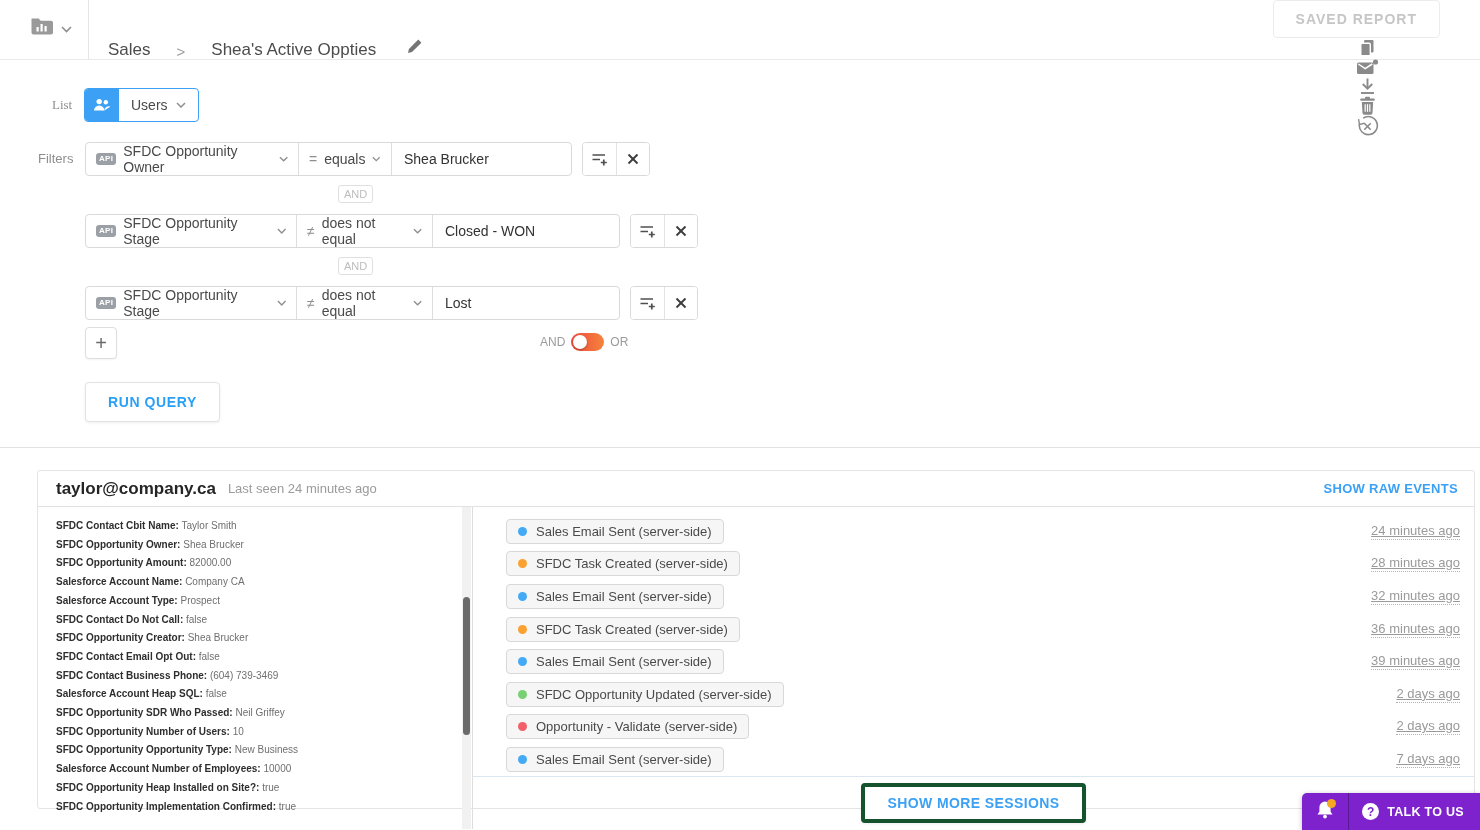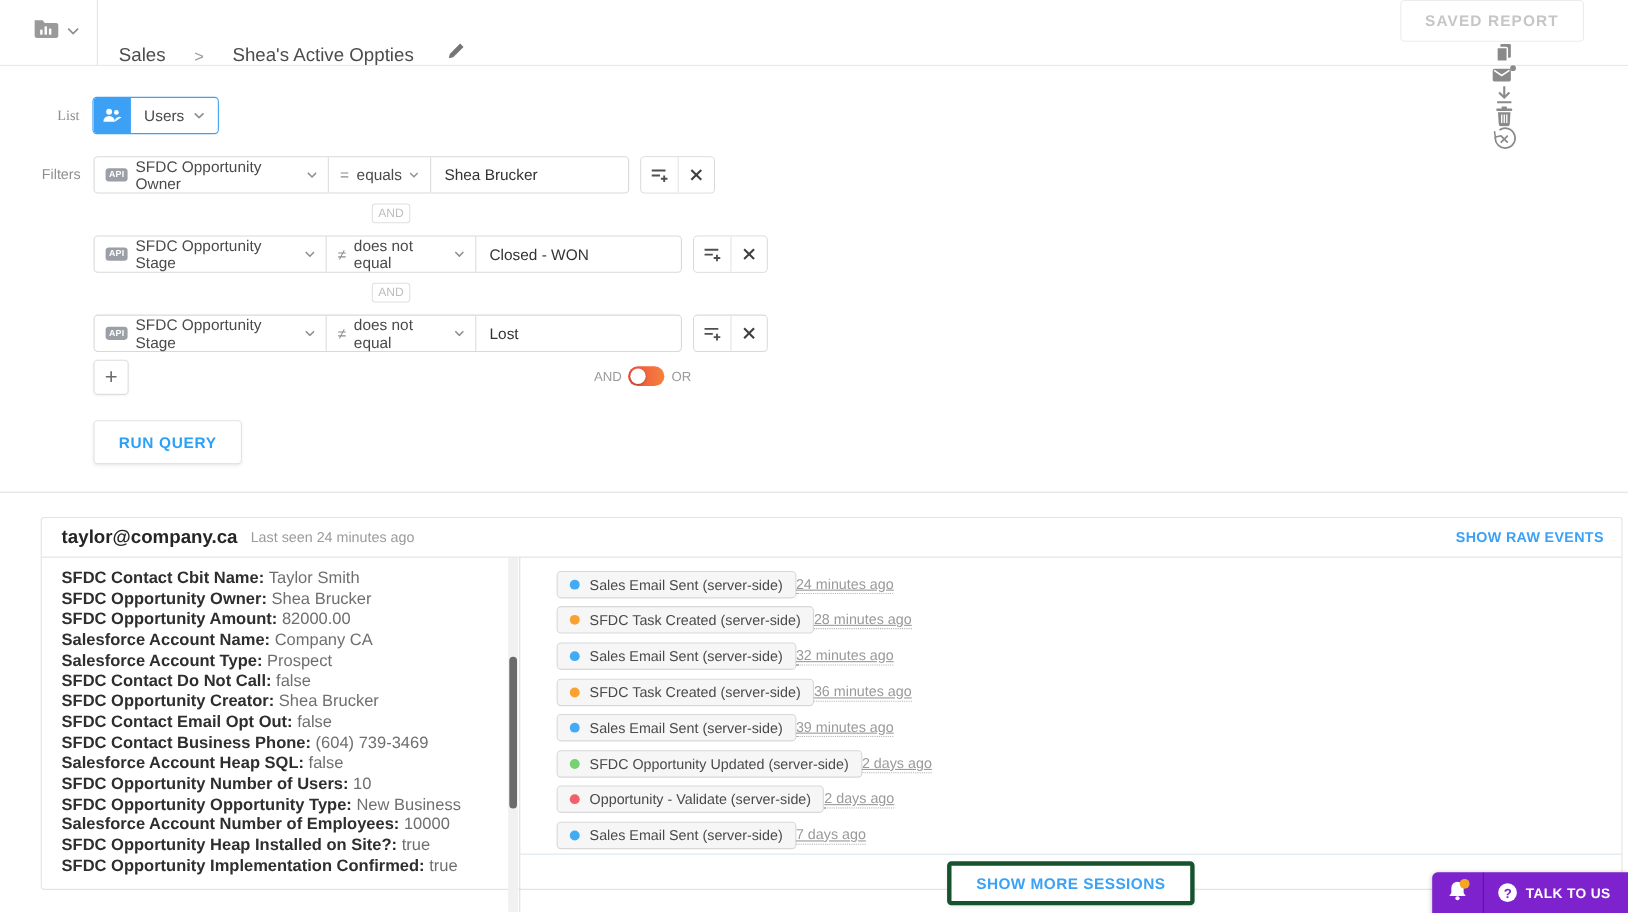--- a/index.html
+++ b/index.html
@@ -60,28 +60,28 @@
   .user-card { position:absolute; left:21px; top:470px; width:1438px; height:339px;
                background:#fff; border:1px solid #e4e4e4; border-radius:3px;margin-left:16px; }
   .card-header { height:36px; border-bottom:1px solid #e2e2e2; display:flex; align-items:center; padding:0 16px 0 18px; }
   .user-email { font-size:17px; font-weight:bold; color:#252525; }
   .last-seen { font-size:13px; color:#9b9b9b; margin-left:12px; }
   .show-raw { margin-left:auto; font-size:13px; font-weight:bold; color:#3ca1f5; letter-spacing:.3px; cursor:pointer; }
   .card-body { position:absolute; left:0; top:36px; width:1436px; height:322px; display:flex; }
   .props-col { position:relative; width:435px; height:100%; overflow:hidden; border-right:1px solid #ddd; }
   .props-list { padding:3px 22px 0 18px; }
   .clipped-row { height:5px; overflow:hidden; margin-bottom:2px; }
-  .prop-row { font-size:15px; line-height:18.7px; white-space:nowrap; }
+  .prop-row { font-size:10px; line-height:18.7px; white-space:nowrap; }
   .prop-label { font-weight:bold; color:#2e2e2e; }
   .prop-value { color:#6f6f6f; }
   .scroll-track { position:absolute; right:1px; top:0; width:9px; height:100%; background:#f1f1f1; }
   .scroll-thumb { position:absolute; left:1px; top:90px; width:7px; height:138px; background:#6b6b6b; border-radius:4px; cursor:pointer; }
   .events-col { position:relative; flex:1; height:100%; }
   .events-list { padding-top:8px; }
-  .event-row { height:32.6px; display:flex; align-items:center; 
+  .event-row { height:32.6px; display:flex; align-items:center; justify-content:space-between;
                padding:0 14px 0 33px; }
   .event-pill { display:inline-flex; align-items:center; gap:9px; background:#f6f6f6; border:1px solid #d8d8d8;
                 border-radius:4px; padding:4px 11px; font-size:13px; color:#4a4a4a; cursor:pointer; }
   .event-dot { width:9px; height:9px; border-radius:50%; flex:none; }
   .event-time { font-size:13px; color:#9a9a9a; border-bottom:1px dotted #b5b5b5; padding-bottom:1px; cursor:default;text-decoration:underline; }
   .events-footer-divider { position:absolute; left:0; top:269px; width:100%; height:1px; background:#dce6ee; }
   .events-footer { position:absolute; left:0; top:270px; width:100%; height:52px;
                    display:flex; align-items:center; justify-content:center; }
   .show-more { background:#fff; border:4px solid #14532d; border-radius:4px; box-shadow:0 1px 3px rgba(0,0,0,.07);
                color:#3ca1f5; font-family:inherit; font-size:14px; font-weight:bold; letter-spacing:.4px;
@@ -353,20 +353,21 @@
   <div class="prop-row"><span class="prop-label">SFDC Contact Do Not Call: </span><span class="prop-value">false</span></div>
 
   <div class="prop-row"><span class="prop-label">SFDC Opportunity Creator: </span><span class="prop-value">Shea Brucker</span></div>
 
   <div class="prop-row"><span class="prop-label">SFDC Contact Email Opt Out: </span><span class="prop-value">false</span></div>
 
   <div class="prop-row"><span class="prop-label">SFDC Contact Business Phone: </span><span class="prop-value">(604) 739-3469</span></div>
 
   <div class="prop-row"><span class="prop-label">Salesforce Account Heap SQL: </span><span class="prop-value">false</span></div>
 
+  <div class="prop-row"><span class="prop-label">SFDC Opportunity SDR Who Passed: </span><span class="prop-value">Neil Griffey</span></div>
 
   <div class="prop-row"><span class="prop-label">SFDC Opportunity Number of Users: </span><span class="prop-value">10</span></div>
 
   <div class="prop-row"><span class="prop-label">SFDC Opportunity Opportunity Type: </span><span class="prop-value">New Business</span></div>
 
   <div class="prop-row"><span class="prop-label">Salesforce Account Number of Employees: </span><span class="prop-value">10000</span></div>
 
   <div class="prop-row"><span class="prop-label">SFDC Opportunity Heap Installed on Site?: </span><span class="prop-value">true</span></div>
 
   <div class="prop-row"><span class="prop-label">SFDC Opportunity Implementation Confirmed: </span><span class="prop-value">true</span></div>

